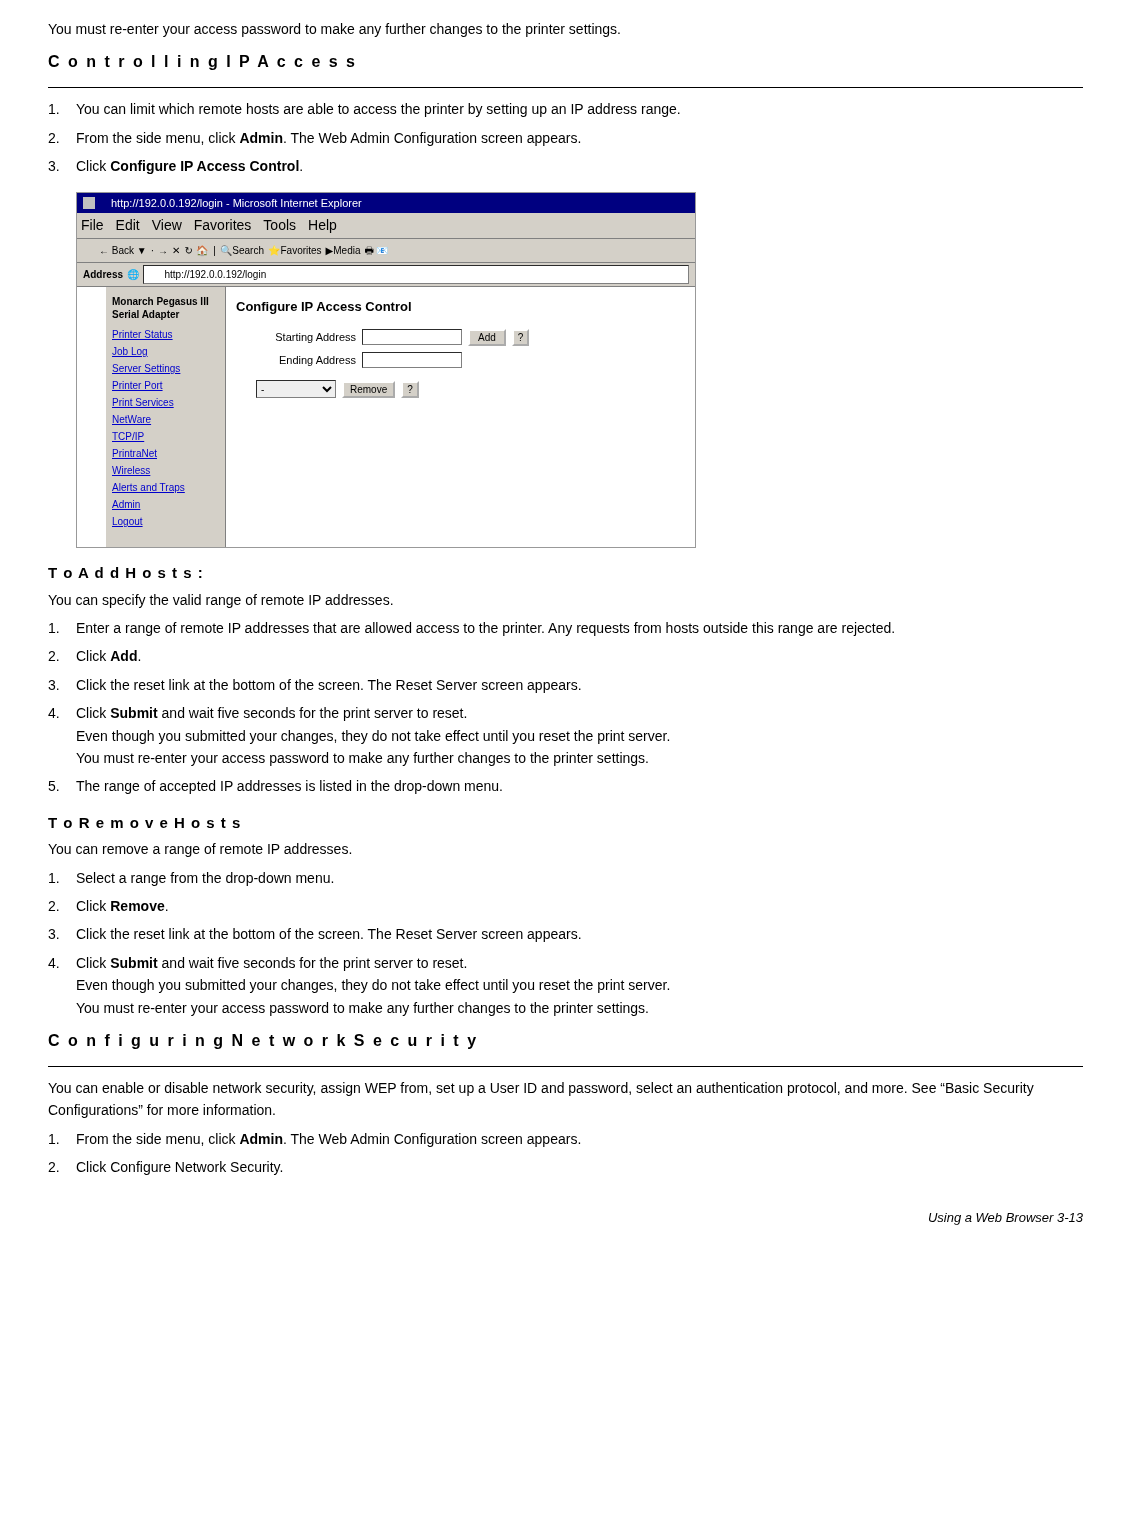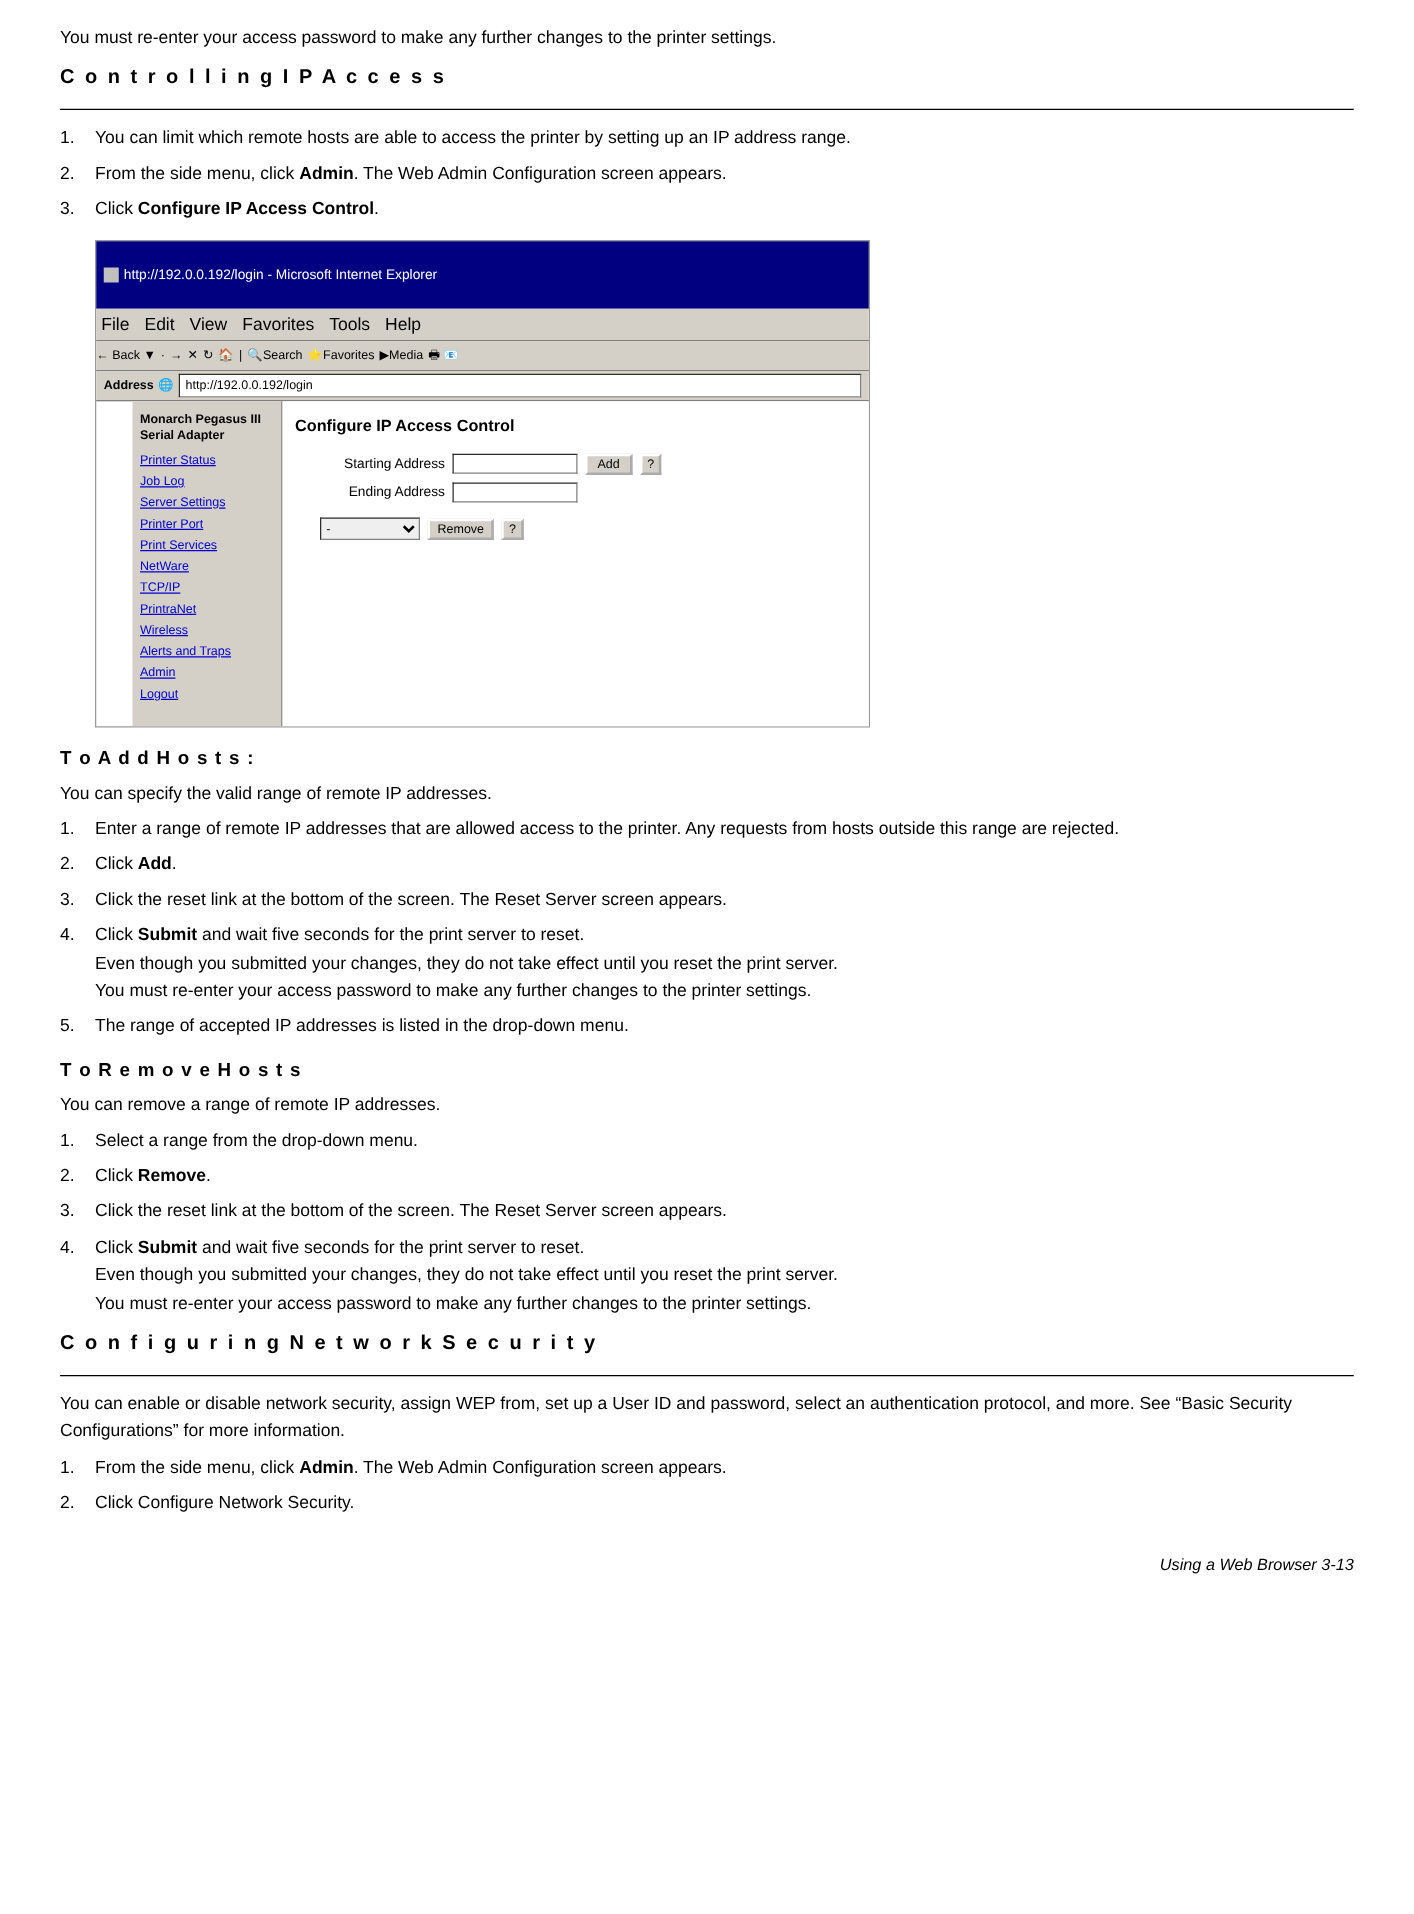--- a/index.html
+++ b/index.html
@@ -60,24 +60,24 @@
       border: 1px solid #999;
       margin: 14px 0 14px 28px;
       width: 620px;
       background: #fff;
     }
 
     .screenshot-titlebar {
       background: #000080;
       color: #fff;
       font-size: 11px;
-      padding: 19px 6px;
+      padding: 2px 6px;
       display: flex;
       align-items: center;
-      gap: 4px;
+      gap: 16px;
     }
 
     .titlebar-icon {
       width: 12px;
       height: 12px;
       background: #c0c0c0;
       display: inline-block;
     }
 
     .screenshot-menu {
@@ -86,21 +86,21 @@
       font-size: 14px;
       padding: 2px 4px;
       display: flex;
       gap: 12px;
     }
 
     .screenshot-toolbar {
       background: #d4d0c8;
       border-bottom: 1px solid #808080;
       font-size: 10px;
-      padding: 2px 0;
+      padding: 2px 22px;
       display: flex;
       align-items: center;
       gap: 4px;
       min-height: 24px;
     }
 
     .toolbar-back {
       font-size: 10px;
     }
 
@@ -116,21 +116,21 @@
 
     .address-label {
       font-weight: bold;
       font-size: 10px;
     }
 
     .address-bar {
       background: #fff;
       border: 1px inset #808080;
       font-size: 10px;
-      padding: 1px 4px;
+      padding: 1px 20px;
       flex: 1;
     }
 
     .screenshot-content {
       display: flex;
       min-height: 260px;
       padding-left: 29px;
     }
 
     .sidebar-nav {

